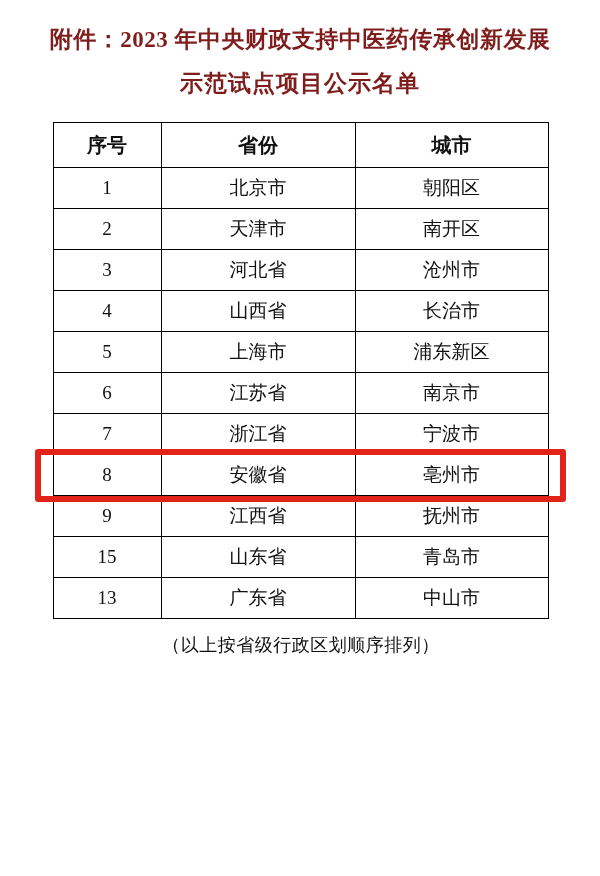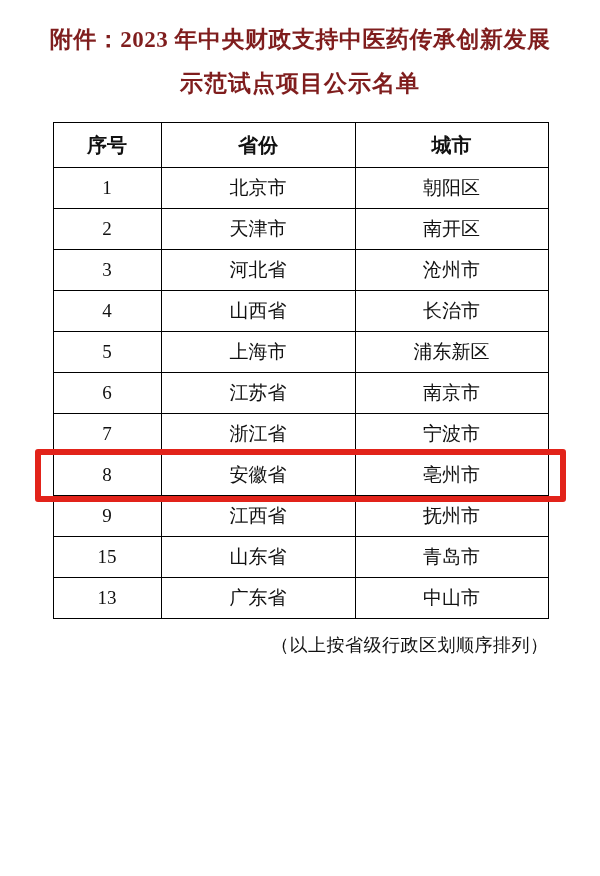--- a/index.html
+++ b/index.html
@@ -69,21 +69,21 @@
   col.c-city { width: 193px; }
 
   td.no-cell {
     font-size: 18px;
   }
   .footnote {
     margin: 14px auto 0 auto;
     width: 495px;
     font-size: 18px;
     color: #111;
-    text-align: right;
+    text-align: center;
     padding-left: 2px;
     letter-spacing: 0.5px;
   }
   
   .highlight-box {
     position: absolute;
     border: 6px solid #e2231a;
     border-radius: 3px;
     box-sizing: border-box;
     pointer-events: none;

